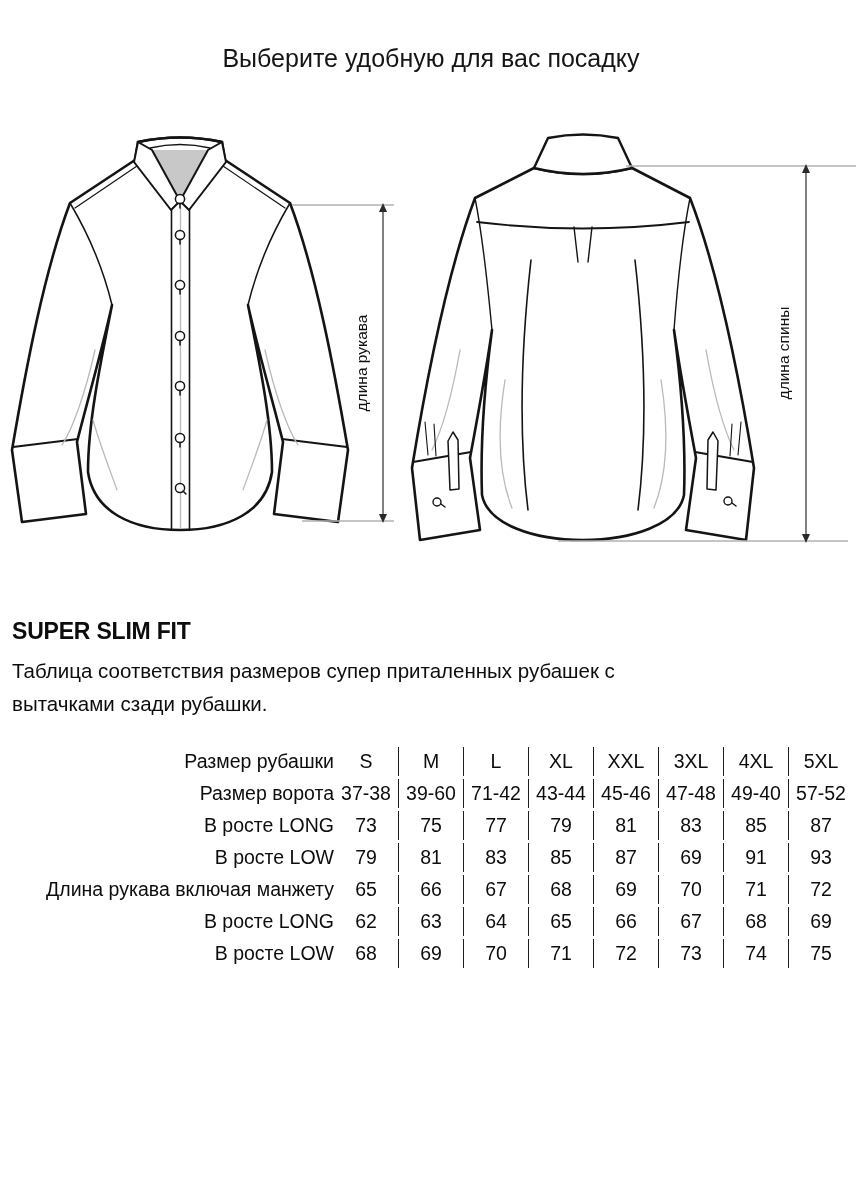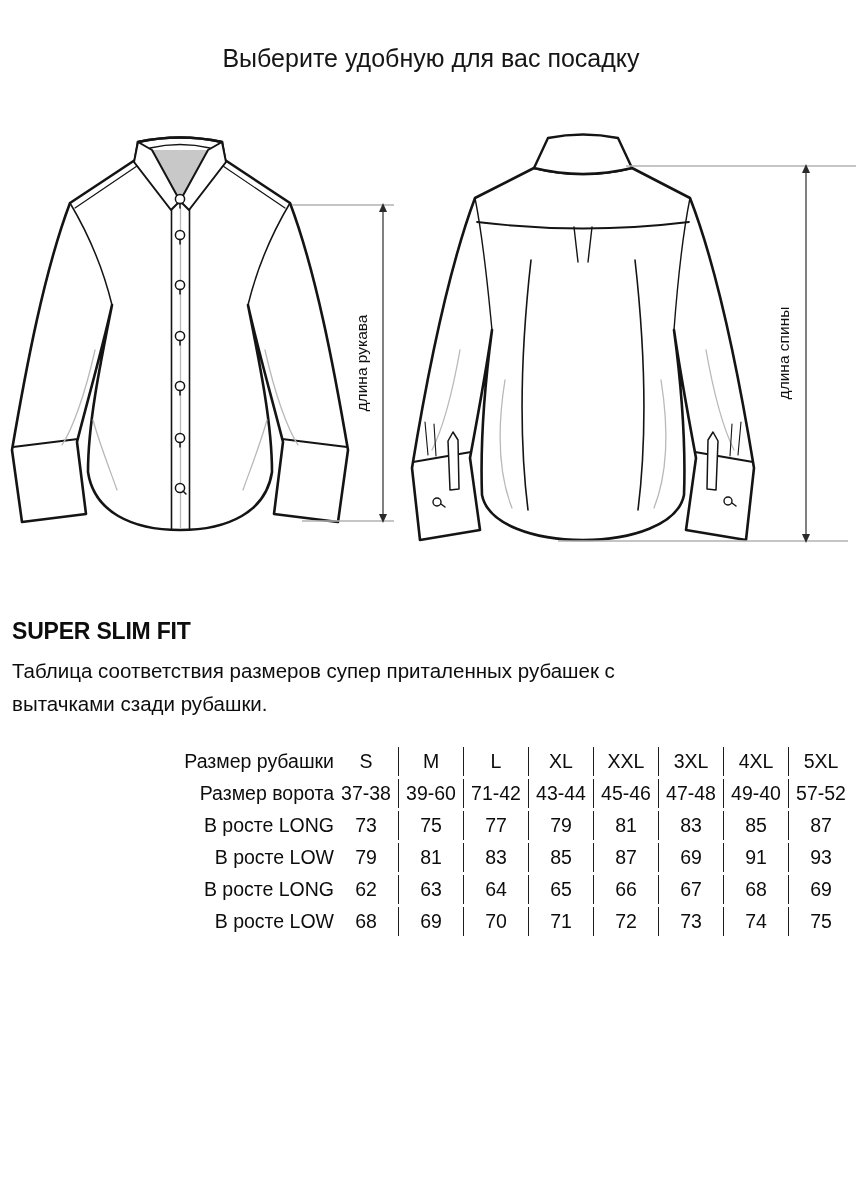--- a/index.html
+++ b/index.html
@@ -229,20 +229,31 @@
           <td class="val">79</td>
           <td class="val">81</td>
           <td class="val">83</td>
           <td class="val">85</td>
           <td class="val">87</td>
           <td class="val">69</td>
           <td class="val">91</td>
           <td class="val">93</td>
         </tr>
         <tr>
+          <td class="lbl">Длина рукава включая манжету</td>
+          <td class="val">65</td>
+          <td class="val">66</td>
+          <td class="val">67</td>
+          <td class="val">68</td>
+          <td class="val">69</td>
+          <td class="val">70</td>
+          <td class="val">71</td>
+          <td class="val">72</td>
+        </tr>
+        <tr>
           <td class="lbl">В росте LONG</td>
           <td class="val">62</td>
           <td class="val">63</td>
           <td class="val">64</td>
           <td class="val">65</td>
           <td class="val">66</td>
           <td class="val">67</td>
           <td class="val">68</td>
           <td class="val">69</td>
         </tr>

